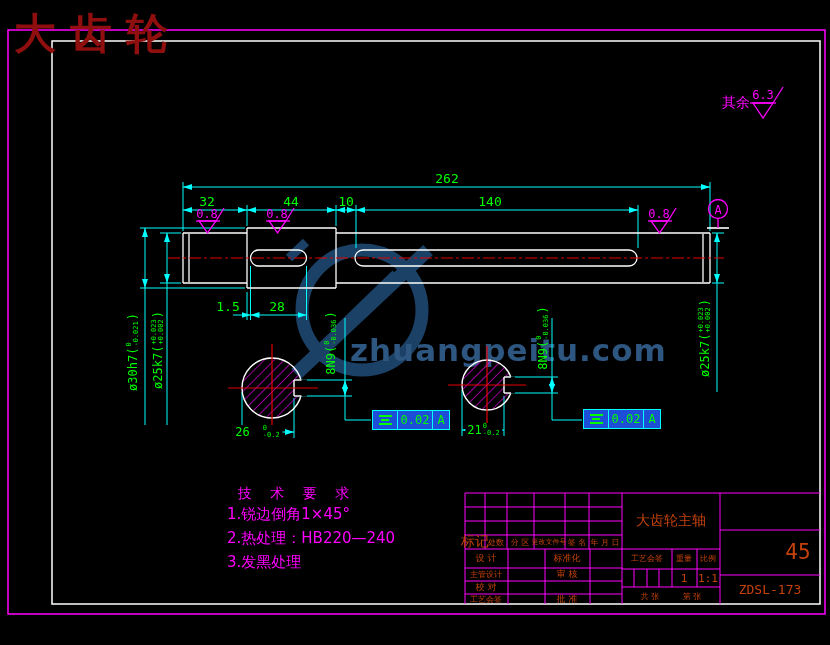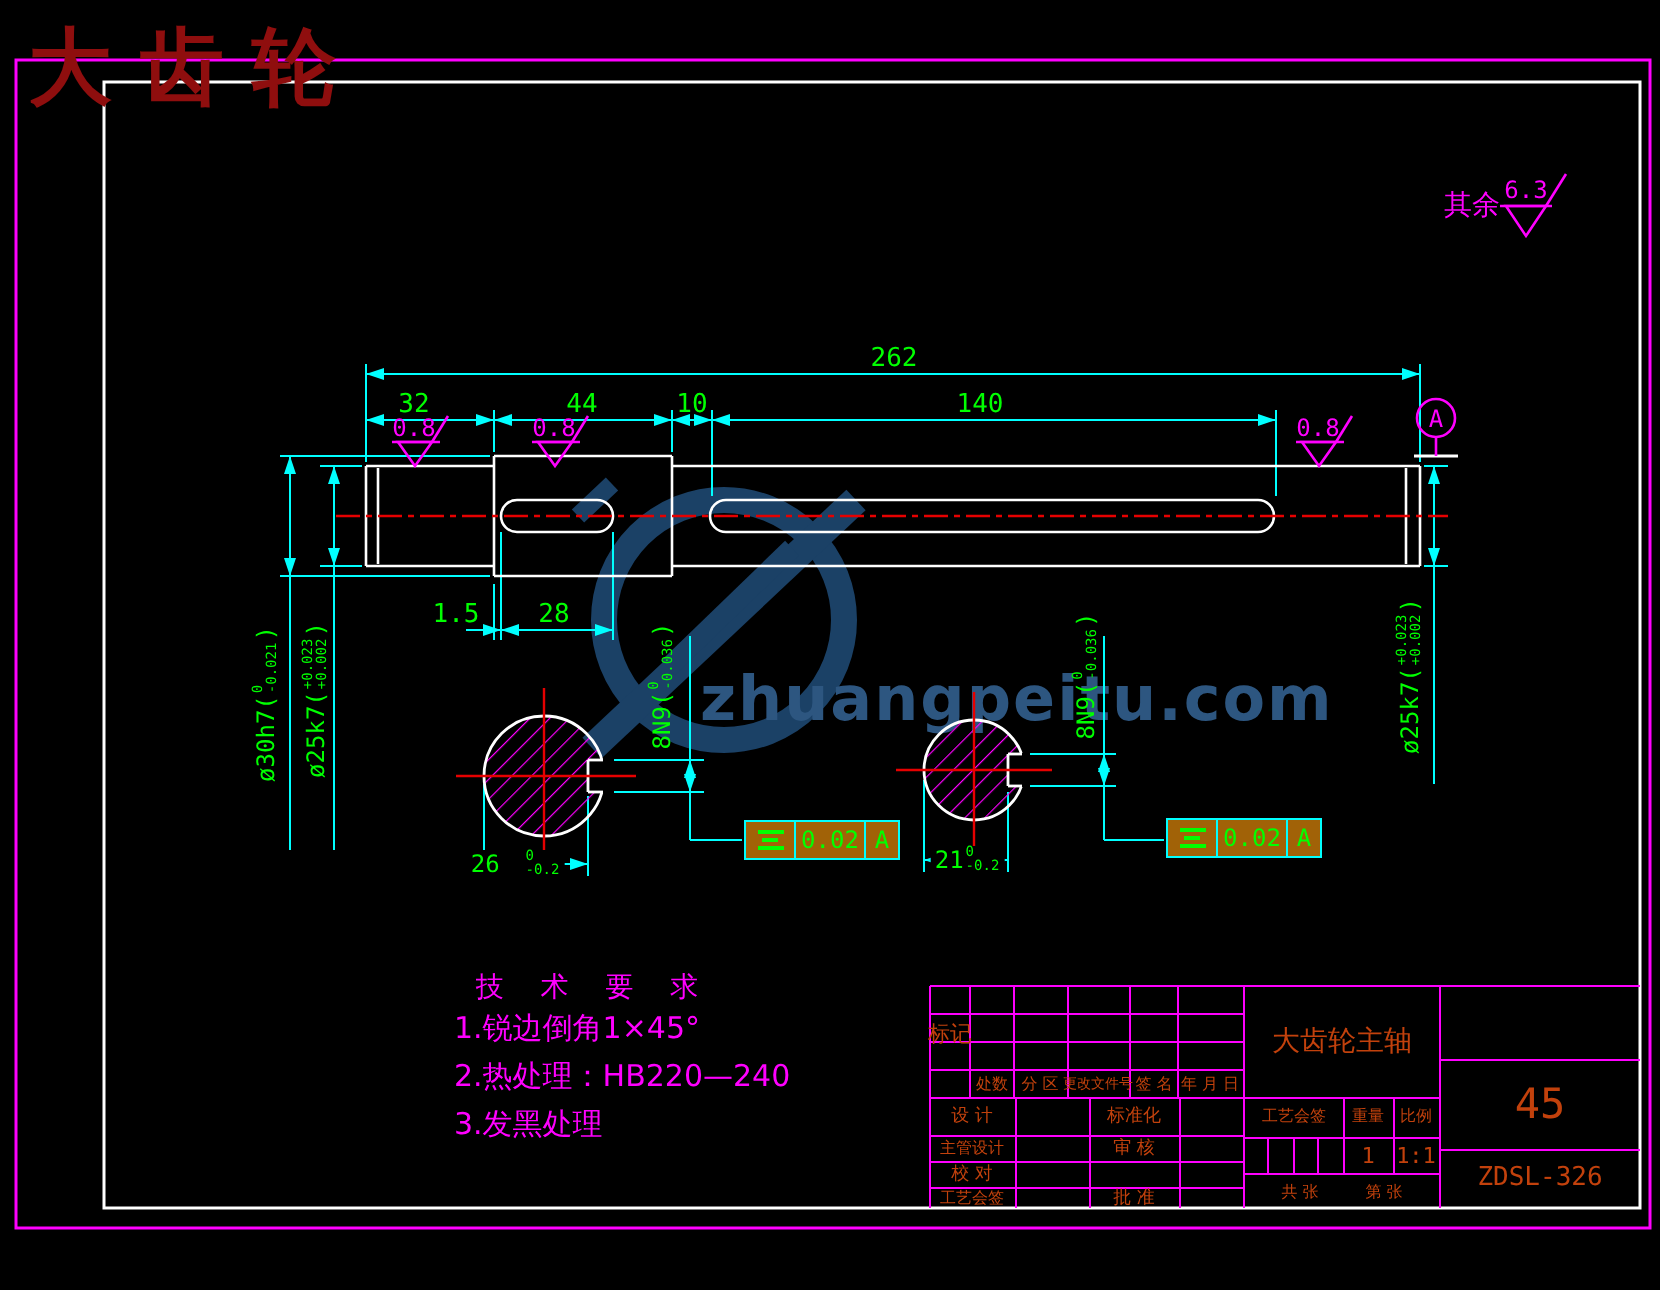--- a/index.html
+++ b/index.html
@@ -17,21 +17,21 @@
   
   .vlabel{position:absolute;display:flex;align-items:center;justify-content:center;
           color:#00ff00;font:12px "DejaVu Sans Mono",monospace;white-space:nowrap;
           transform:translate(-50%,-50%) rotate(-90deg);}
   .hlabel{position:absolute;display:flex;align-items:center;justify-content:center;
           color:#00ff00;font:12px "DejaVu Sans Mono",monospace;white-space:nowrap;
           transform:translate(-50%,-50%);background:#000;padding:0 2px;}
   .stack{display:inline-flex;flex-direction:column;justify-content:center;
          font-size:7px;line-height:7px;margin:0 1px;}
   
-  .fcf{position:absolute;display:flex;background:#a16207;}
+  .fcf{position:absolute;display:flex;background:#1d4ed8;}
   .fcf .cell{border:1px solid #00ffff;height:18px;display:flex;align-items:center;
              justify-content:center;color:#00ff00;font:12px "DejaVu Sans Mono",monospace;}
   .fcf .cell+.cell{margin-left:-1px;}
   .c-sym{width:24px;flex-direction:column;}
   .c-val{width:34px;}
   .c-dat{width:16px;}
   .sym-bar{background:#00ff00;height:2px;margin:1px 0;}
   .sb1{width:13px;} .sb2{width:8px;} .sb3{width:13px;}
   
   .tr{position:absolute;color:#ff00ff;font-family:"DejaVu Sans",sans-serif;white-space:nowrap;}
@@ -319,38 +319,38 @@
       </span>
     <span class="cell c-val">0.02</span>
     <span class="cell c-dat">A</span>
   </div>
 
   <div class="tr tr-head" style="left:297px;top:485px;">技 术 要 求</div>
   <div class="tr tr-item" style="left:227px;top:505px;">1.锐边倒角1×45°</div>
   <div class="tr tr-item" style="left:227px;top:529px;">2.热处理：HB220—240</div>
   <div class="tr tr-item" style="left:227px;top:553px;">3.发黑处理</div>
 
-  <div class="tb" style="left:475px;top:517px;font-size:11px;">标记</div>
+  <div class="tb" style="left:475px;top:542px;font-size:14px;">标记</div>
   <div class="tb" style="left:496px;top:542px;font-size:8px;">处数</div>
   <div class="tb" style="left:520px;top:542px;font-size:8px;">分 区</div>
   <div class="tb" style="left:549px;top:542px;font-size:7px;">更改文件号</div>
   <div class="tb" style="left:577px;top:542px;font-size:8px;">签 名</div>
   <div class="tb" style="left:605px;top:542px;font-size:8px;">年 月 日</div>
   <div class="tb" style="left:486px;top:558px;font-size:9px;">设 计</div>
   <div class="tb" style="left:567px;top:558px;font-size:9px;">标准化</div>
   <div class="tb" style="left:486px;top:574px;font-size:8px;">主管设计</div>
   <div class="tb" style="left:567px;top:574px;font-size:9px;">审 核</div>
   <div class="tb" style="left:486px;top:587px;font-size:9px;">校 对</div>
   <div class="tb" style="left:486px;top:599px;font-size:8px;">工艺会签</div>
   <div class="tb" style="left:567px;top:599px;font-size:9px;">批 准</div>
   <div class="tb" style="left:671px;top:521px;font-size:14px;">大齿轮主轴</div>
   <div class="tb" style="left:647px;top:558px;font-size:8px;">工艺会签</div>
   <div class="tb" style="left:684px;top:558px;font-size:8px;">重量</div>
   <div class="tb" style="left:708px;top:558px;font-size:8px;">比例</div>
   <div class="tb" style="left:684px;top:578px;font-size:11px;font-family:'DejaVu Sans Mono',monospace;">1</div>
   <div class="tb" style="left:708px;top:578px;font-size:11px;font-family:'DejaVu Sans Mono',monospace;">1:1</div>
   <div class="tb" style="left:650px;top:596px;font-size:8px;">共 张</div>
   <div class="tb" style="left:692px;top:596px;font-size:8px;">第 张</div>
-  <div class="tb" style="left:770px;top:552px;font-size:21px;font-family:'DejaVu Sans Mono',monospace;">45</div>
-  <div class="tb" style="left:770px;top:589px;font-size:13px;font-family:'DejaVu Sans Mono',monospace;">ZDSL-326</div>
+  <div class="tb" style="left:798px;top:552px;font-size:21px;font-family:'DejaVu Sans Mono',monospace;">45</div>
+  <div class="tb" style="left:770px;top:589px;font-size:13px;font-family:'DejaVu Sans Mono',monospace;">ZDSL-173</div>
 
   <div class="main-title">大齿轮</div>
 </div>
 
 </body></html>

